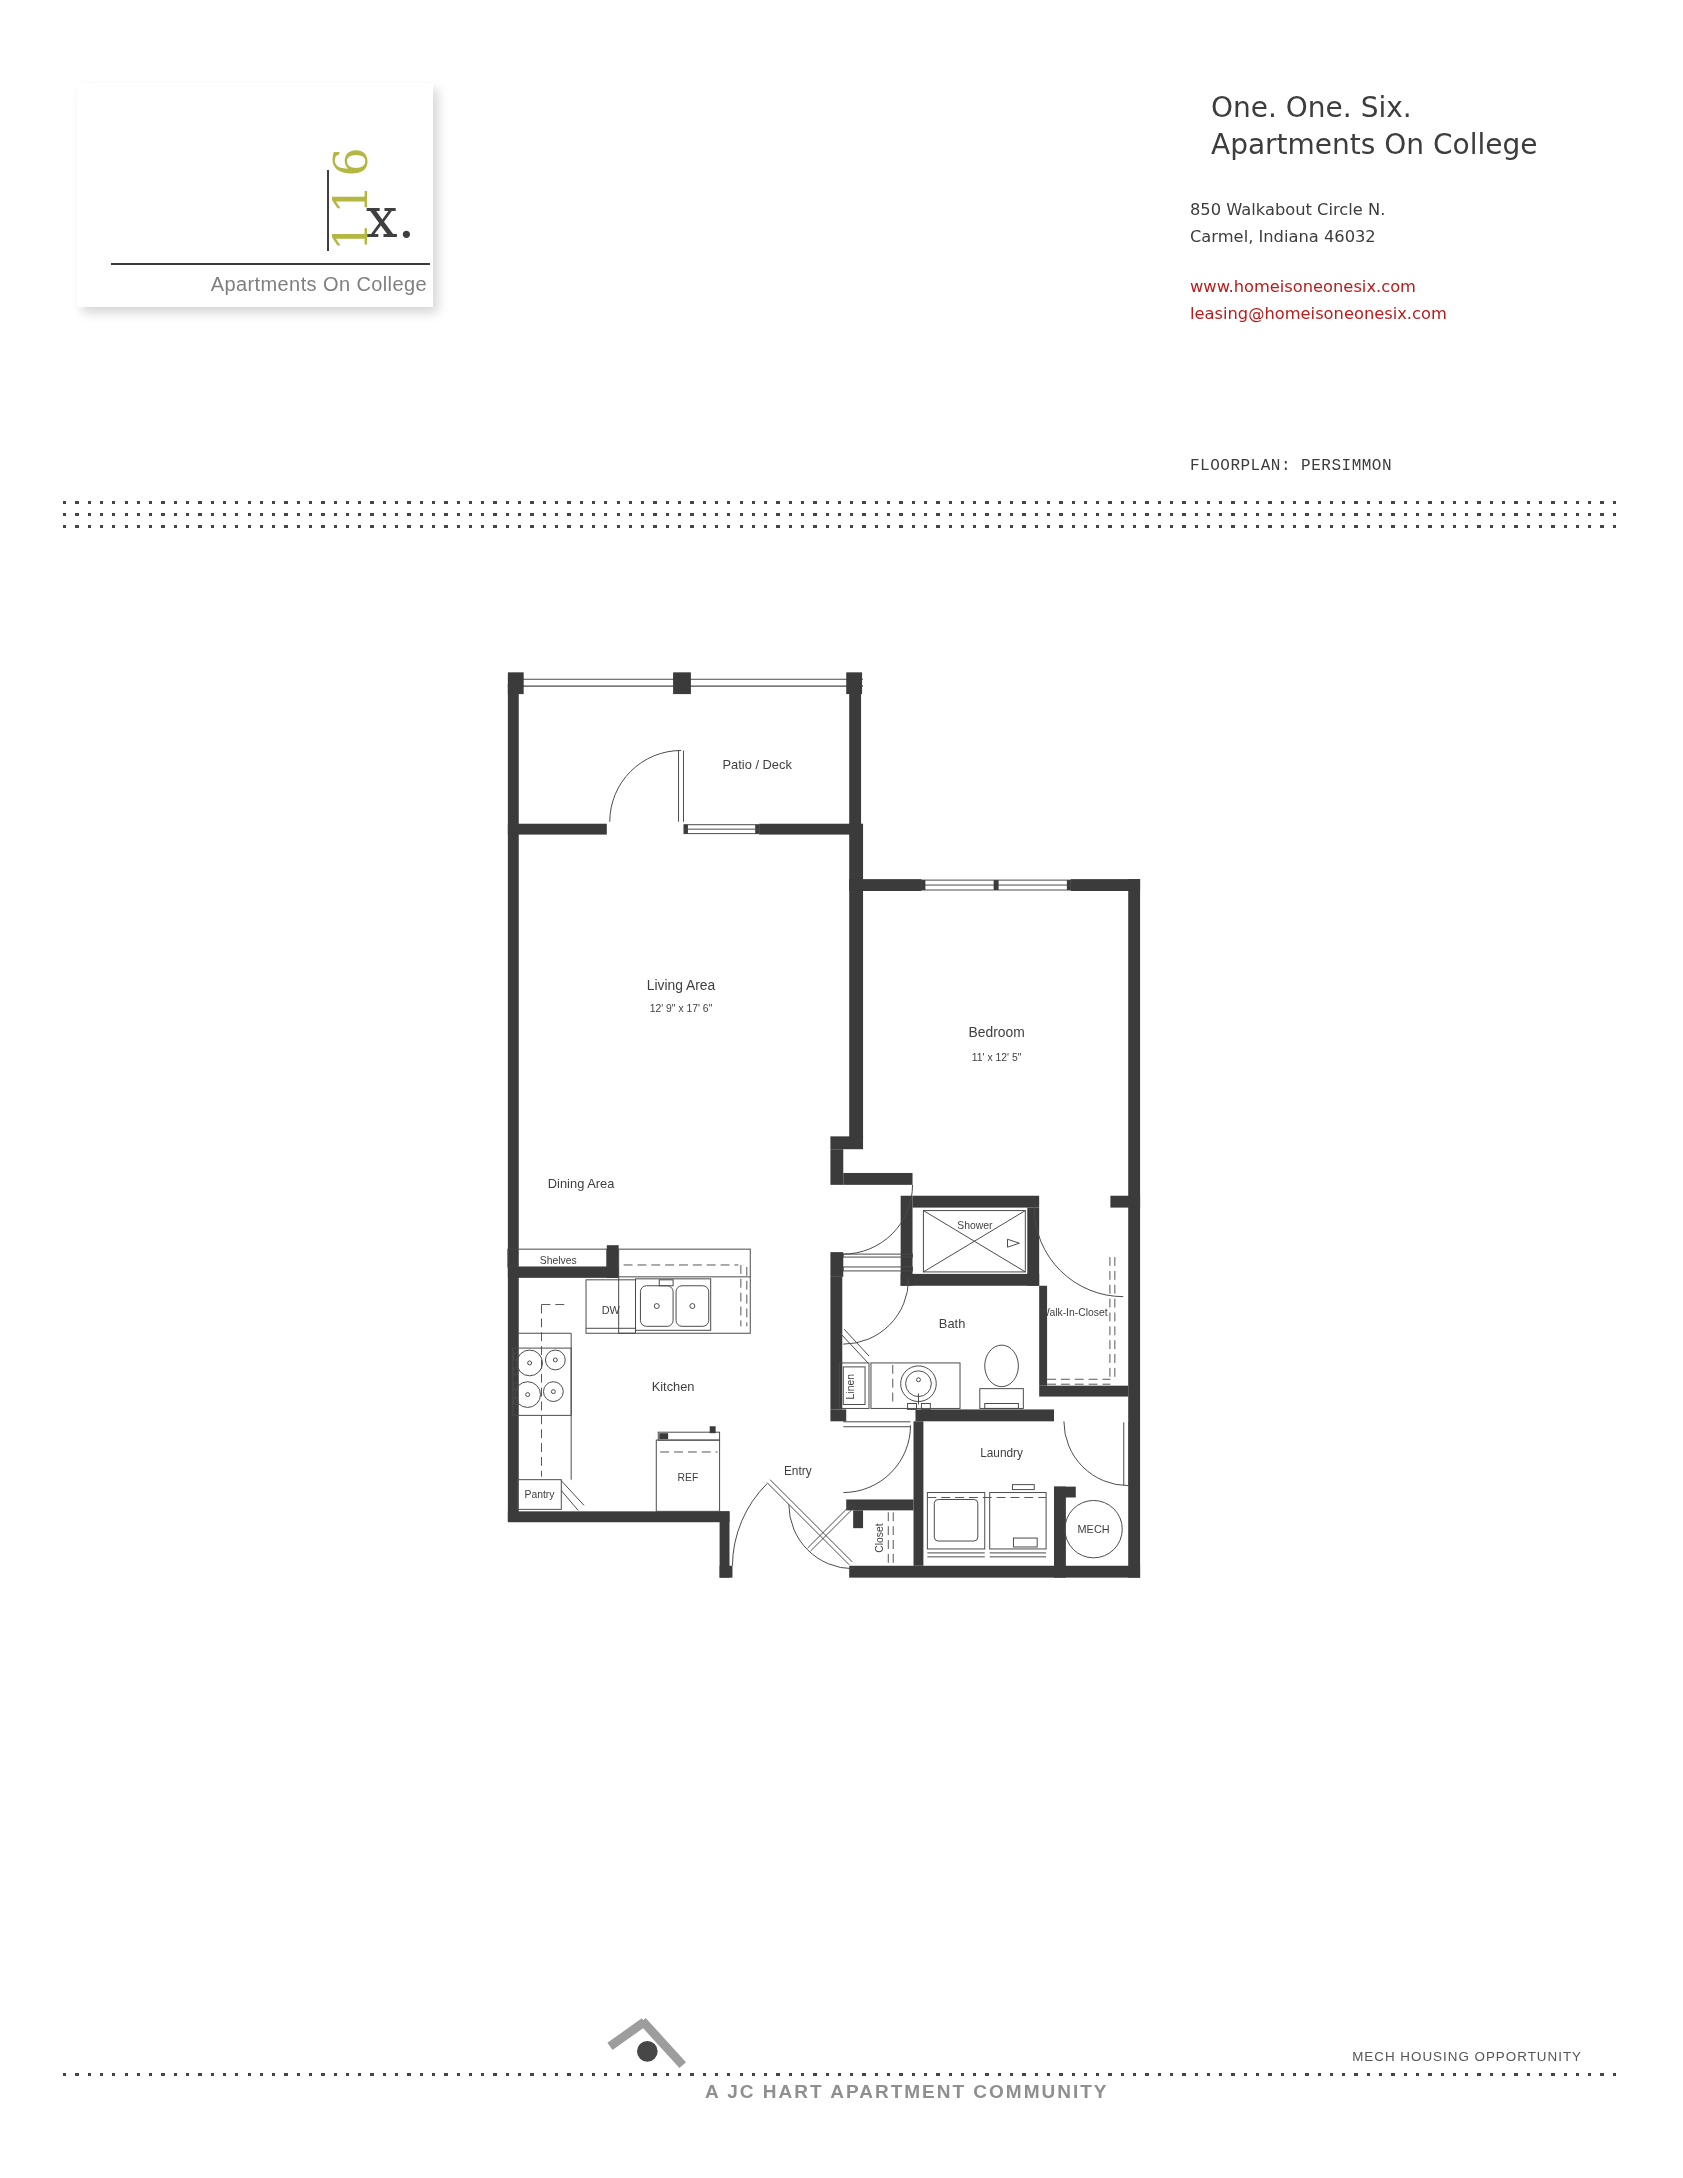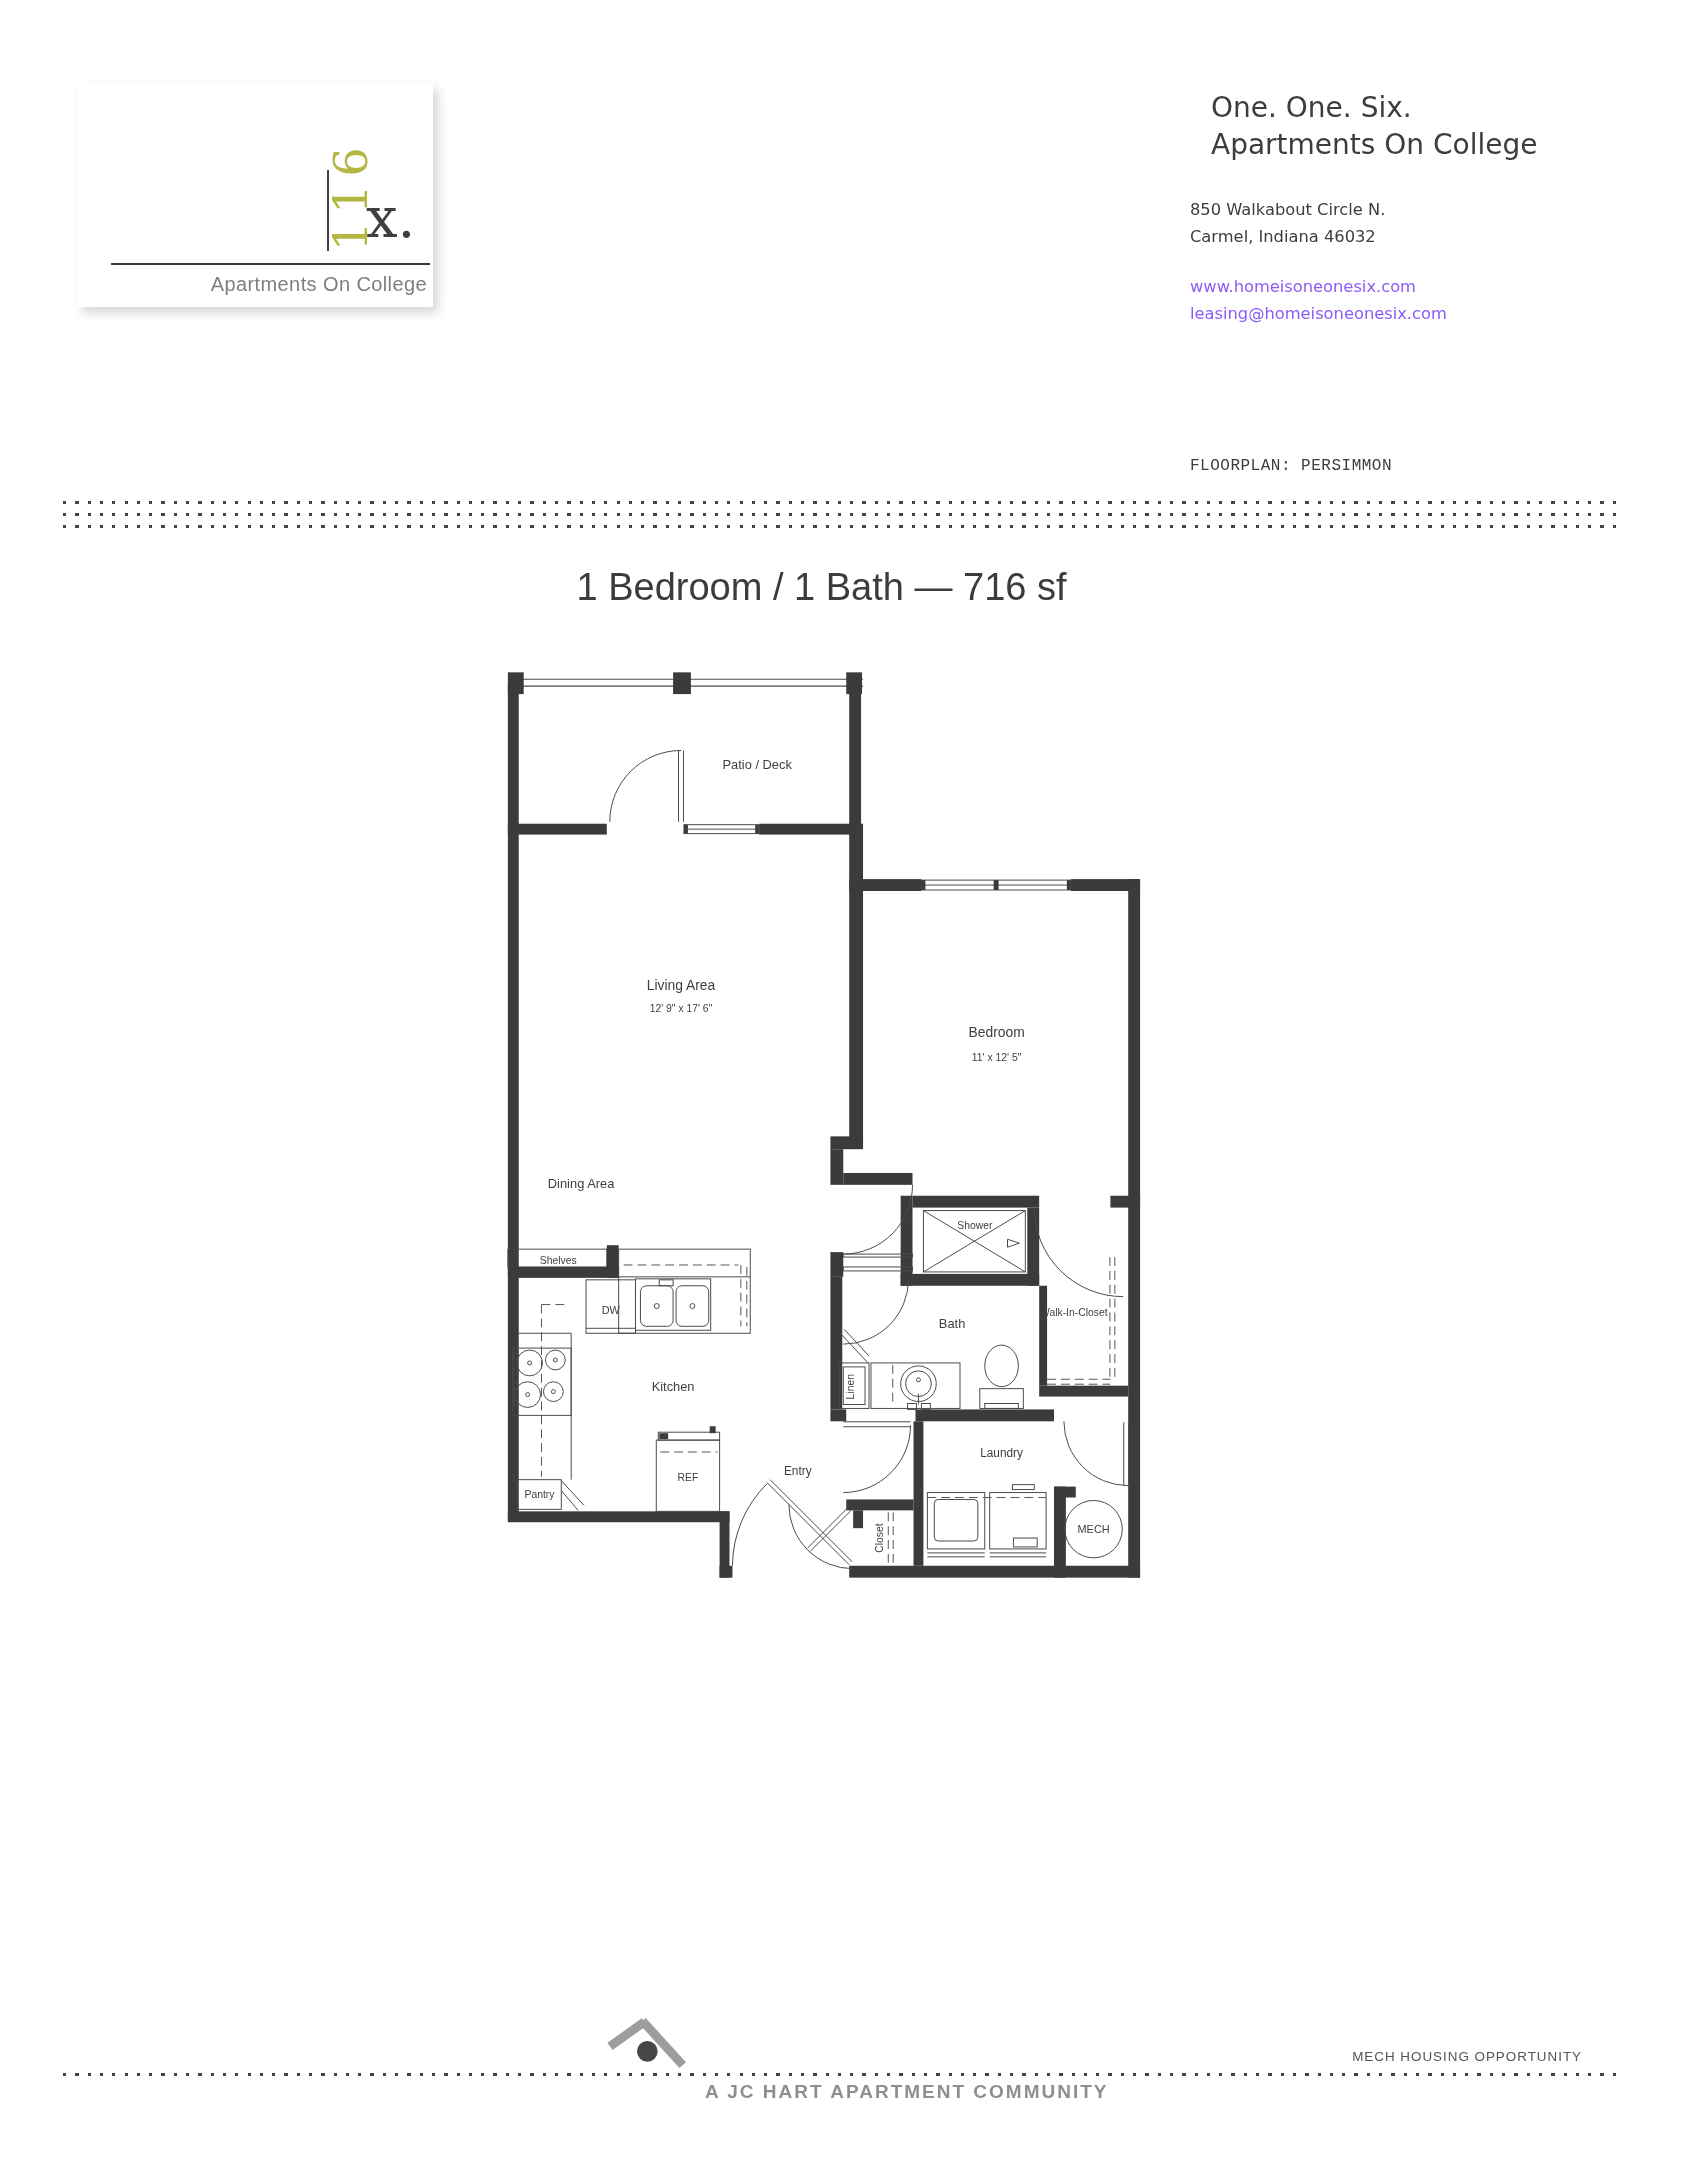--- a/index.html
+++ b/index.html
@@ -20,21 +20,21 @@
   .lg-underline{position:absolute;left:34px;top:180px;width:319px;height:2px;background:#3a3a3a;}
   .lg-tagline{position:absolute;left:0;top:190px;width:350px;text-align:right;
               font-size:20px;letter-spacing:0.4px;color:#7f7f7f;}
 
   
   .hdr-title{position:absolute;left:1190px;top:89px;font-family:"DejaVu Sans",sans-serif;
              font-size:28px;line-height:37px;color:#3d3d3d;margin-left:21px;}
   .hdr-address{position:absolute;left:1190px;top:196px;font-family:"DejaVu Sans",sans-serif;
                font-size:16.3px;line-height:27px;color:#3d3d3d;}
   .hdr-web{position:absolute;left:1190px;top:273px;font-family:"DejaVu Sans",sans-serif;
-           font-size:16.3px;line-height:27px;color:#8b5cf6;}
+           font-size:16.3px;line-height:27px;color:#b91c1c;}
   .floorplan-label{position:absolute;left:1190px;top:457px;font-family:Liberation Mono, monospace;
                    font-size:16px;letter-spacing:0.5px;color:#3d3d3d;}
 
   
   .dotrow{height:3.4px;background-image:repeating-linear-gradient(90deg,#454545 0 3.2px,transparent 3.2px 12.3px);}
   .dots-sep{position:absolute;left:63px;top:501px;width:1556px;}
   .dots-sep .dotrow{margin-bottom:8.5px;}
   .dots-footer{position:absolute;left:63px;top:2073px;width:1556px;}
 
   
@@ -84,21 +84,20 @@
     <div>leasing@homeisoneonesix.com</div>
   </div>
   <div class="floorplan-label">FLOORPLAN: PERSIMMON</div>
 
   <div class="dots-sep">
     <div class="dotrow"></div>
       <div class="dotrow"></div>
       <div class="dotrow"></div>
   </div>
 
-  <div class="plan-title">1 Bedroom / 1 Bath — 716 sf</div>
 
   <svg class="plan-svg" width="653" height="921" viewBox="0 0 660 930">
 
     <g>
       <rect class="w" x="13" y="20" width="11" height="847"></rect>
       <rect class="w" x="358" y="20" width="12" height="153"></rect>
       <rect class="w" x="13" y="162" width="100" height="11"></rect>
       <rect class="w" x="267" y="162" width="103" height="11"></rect>
       <rect class="w" x="358" y="162" width="14" height="318"></rect>
       <rect class="w" x="339" y="478" width="33" height="13"></rect>

